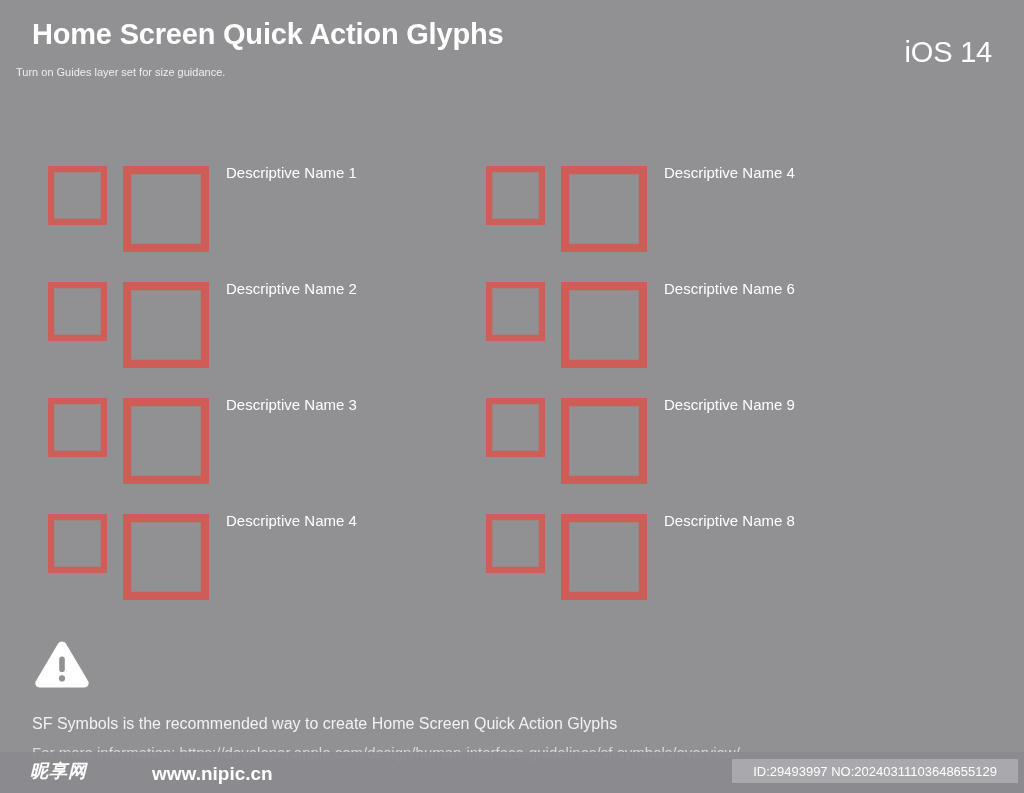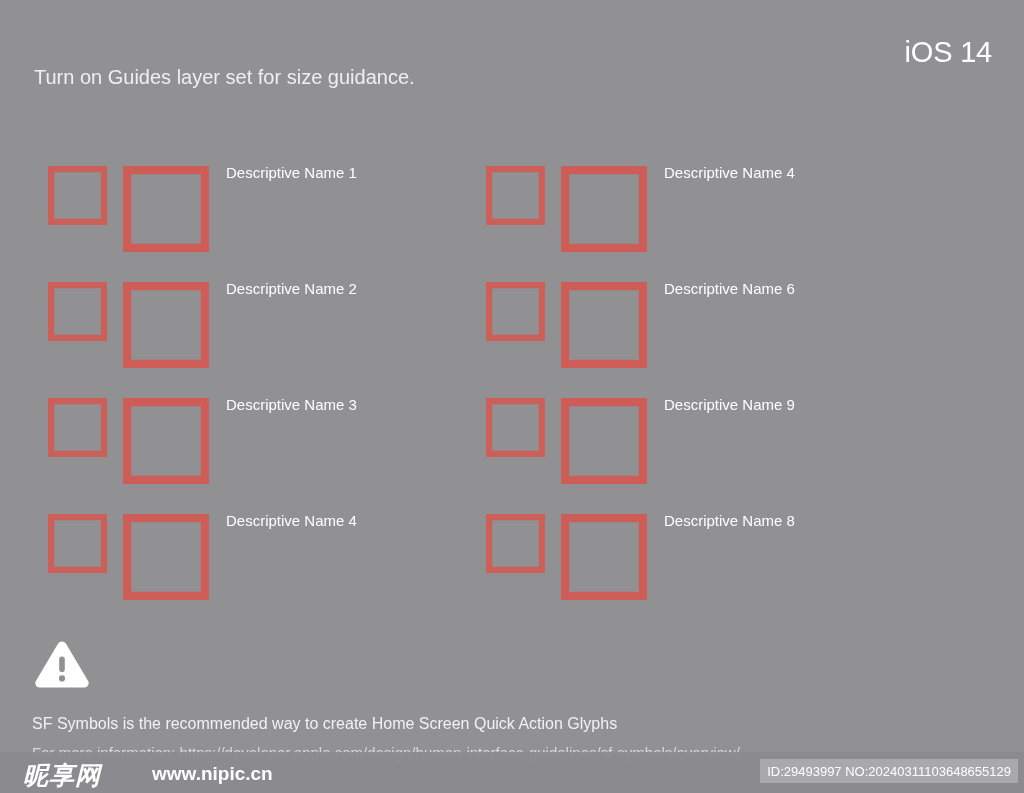--- a/index.html
+++ b/index.html
@@ -29,22 +29,22 @@
     white-space:nowrap;
   }
   #os-version {
     position:absolute; right:0; top:2px;
     font-size:29px; font-weight:normal;
     color:#ffffff; letter-spacing:-0.2px;
     white-space:nowrap;
     margin-top:16px;
   }
   #subtitle {
-    position:absolute; left:34px; top:66px;
-    font-size:20px; font-weight:normal;
+    position:absolute; left:16px; top:66px;
+    font-size:11px; font-weight:normal;
     color:#efeff0;
     white-space:nowrap;
   }
 
   
   #glyph-grid {
     position:absolute;
     left:16px; top:166px;
     width:1024px; height:440px;text-align:right;
   }
@@ -104,51 +104,52 @@
 
   
   #watermark-bar {
     position:absolute;
     left:0; bottom:0;
     width:1024px; height:41px;
     background:rgba(138,138,142,0.92);
   }
   #wm-logo-cn {
     position:absolute;
-    left:23px; top:7px;
-    font-size:25px; font-weight:bold;
+    left:30px; top:7px;
+    font-size:18px; font-weight:bold;
     font-style:italic;
     color:#ffffff;
     letter-spacing:1px;
     white-space:nowrap;
   }
   #wm-logo-url {
     position:absolute;
     left:152px; top:11px;
     font-size:19px; font-weight:bold;
     color:#ffffff;
     white-space:nowrap;
   }
   #wm-id-box {
     position:absolute;
     right:6px; top:7px;
     height:24px;
-    padding:0 7px;
+    padding:0 21px;
     background:rgba(178,178,182,0.78);
     display:flex; align-items:center;
   }
   #wm-id-text {
     font-size:13px; color:#ffffff;
     white-space:nowrap;
   }
 </style>
 </head>
 <body>
 
 <div id="header">
+  <div id="page-title">Home Screen Quick Action Glyphs</div>
   <div id="os-version">iOS 14</div>
 </div>
 
 <div id="subtitle">Turn on Guides layer set for size guidance.</div>
 
 <div id="glyph-grid">
 
   <div class="glyph-row col-left r0">
     <div class="box-small"></div>
     <div class="box-large"></div>

